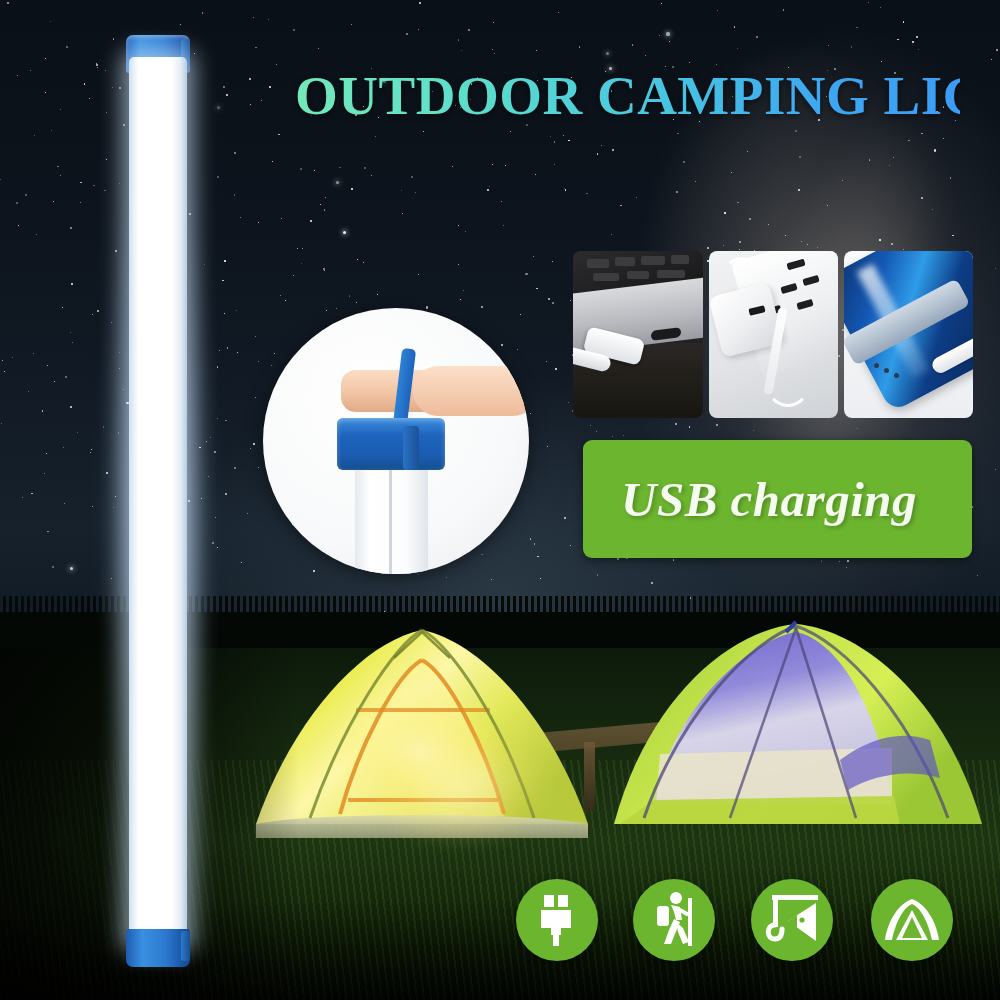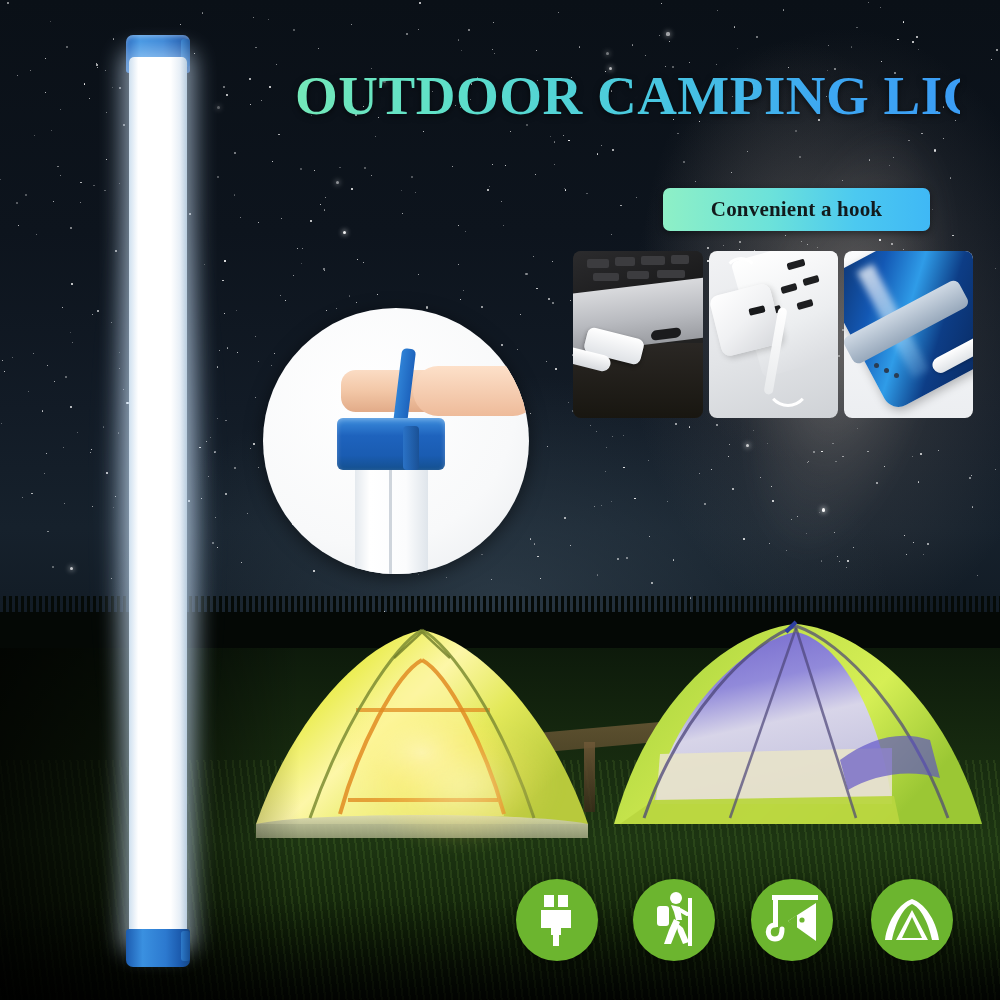--- a/index.html
+++ b/index.html
@@ -896,23 +896,20 @@
     <div class="capTopTab"></div>
     <div class="barBody"></div>
     <div class="capBot"></div>
     <div class="capBotTab"></div>
   </div>
 
   <div class="title">
     <span class="tline l2">OUTDOOR CAMPING LIGHT</span>
   </div>
 
-  <div class="badge">
-    <span>Convenient a hook</span>
-  </div>
 
   <div class="thumbs">
 
     <div class="thumb t1">
       <div class="lapDesk"></div>
       <div class="lapTop"></div>
       <div class="lapKey" style="left:14px;top:8px;width:22px;height:9px;"></div>
       <div class="lapKey" style="left:42px;top:6px;width:20px;height:9px;"></div>
       <div class="lapKey" style="left:68px;top:5px;width:24px;height:9px;"></div>
       <div class="lapKey" style="left:98px;top:4px;width:18px;height:9px;"></div>
@@ -946,20 +943,23 @@
       <div class="phLine"></div>
       <div class="phFrame"></div>
       <div class="phDots" style="left:30px;top:112px;width:5px;height:5px;"></div>
       <div class="phDots" style="left:40px;top:117px;width:5px;height:5px;"></div>
       <div class="phDots" style="left:50px;top:122px;width:5px;height:5px;"></div>
       <div class="phCable"></div>
     </div>
 
   </div>
 
+  <div class="banner">
+    <span>USB charging</span>
+  </div>
 
   <div class="hookCircle">
     <div class="hcTube"></div>
     <div class="hcTubeEdge"></div>
     <div class="hcFinger"></div>
     <div class="hcFinger2"></div>
     <div class="hcHook"></div>
     <div class="hcCap"></div>
     <div class="hcCapSide"></div>
   </div>

